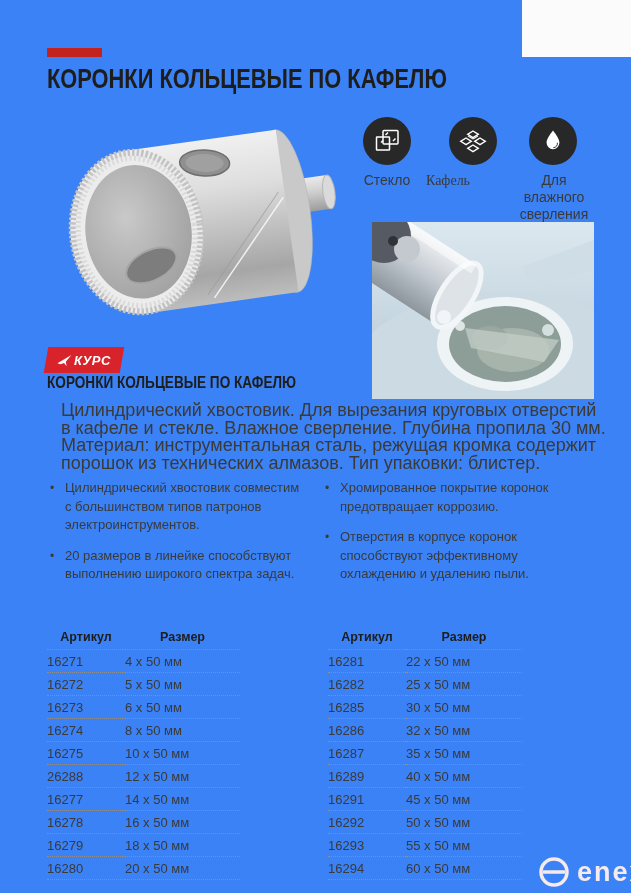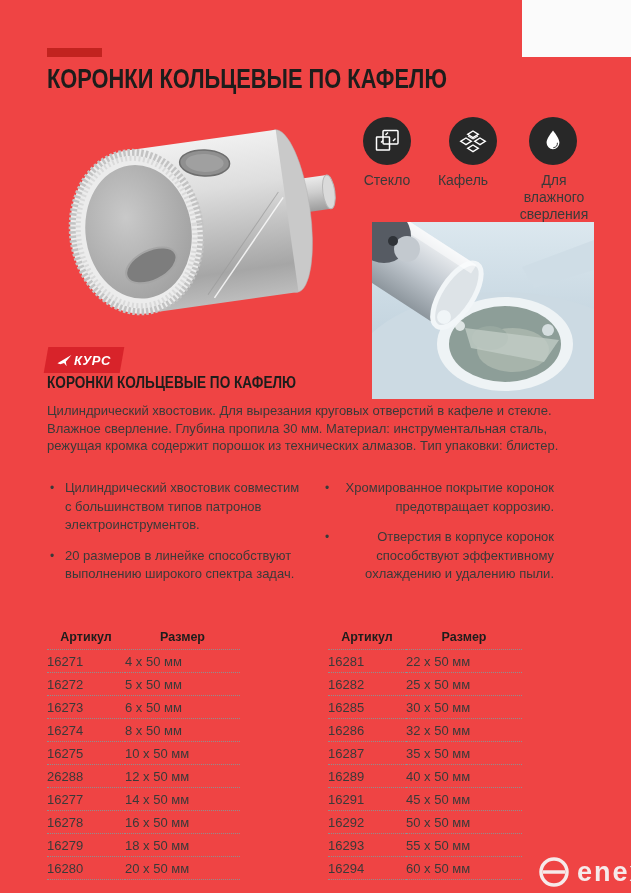--- a/index.html
+++ b/index.html
@@ -2,21 +2,21 @@
 <html><head>
 <meta charset="utf-8">
 <style>
   * { margin: 0; padding: 0; box-sizing: border-box; }
   html,body { background:#e9e9e9; }
   body { font-family: "Liberation Sans", sans-serif; }
   .page {
     position: relative;
     width: 631px; height: 893px;
     margin: 0 auto;
-    background: #ef4444;
+    background: #3b82f6;
     overflow: hidden;
     color:#3a3a39;
   }
   .topright-box {
     position:absolute; left:522px; top:0; width:109px; height:57px;
     background:#fbfbfb;
   }
   .red-bar {
     position:absolute; left:47px; top:48px; width:55px; height:9px;
     background:#c2231f;
@@ -50,27 +50,27 @@
   .brand-logo-inner { transform:skewX(10deg); display:flex; align-items:center; gap:2px; }
   .brand-logo-text {
     color:#ffffff; font-weight:bold; font-style:italic; font-size:13px; letter-spacing:0.5px;
   }
   .section-title {
     position:absolute; left:47px; top:373px;
     font-size:17px; font-weight:bold; color:#1d1d1b; white-space:nowrap;
     transform:scaleX(0.8); transform-origin:left top;
   }
   .description {
-    position:absolute; left:47px; top:402px; width:548px;
-    font-size:13px; line-height:17.5px; color:#3a3a39;
+    position:absolute; left:61px; top:402px; width:548px;
+    font-size:18px; line-height:17.5px; color:#3a3a39;
   }
   
   ul.bullets { position:absolute; top:479px; list-style:none; }
   ul.bullets.left  { left:47px;  width:262px; }
-  ul.bullets.right { left:322px; width:232px;text-align:right; }
+  ul.bullets.right { left:322px; width:232px; }
   ul.bullets li {
     position:relative; padding-left:18px; margin-bottom:12px;
     font-size:13px; line-height:18.5px; color:#3a3a39;
   }
   ul.bullets li::before {
     content:"•"; position:absolute; left:3px; top:0; font-size:12px; color:#3a3a39;
   }
   
   table.size-table {
     position:absolute; top:627px; border-collapse:collapse;
@@ -159,21 +159,21 @@
     <div class="icon-circle">
       <svg width="32" height="32" viewBox="0 0 48 48" fill="none" stroke="#ffffff" stroke-width="2">
         <path d="M24 9 L32 14 L24 19 L16 14 Z"></path>
         <path d="M16.5 16.5 L24 21 M31.5 16.5 L24 21" opacity="0.9"></path>
         <path d="M13.5 19.5 L21.5 24.5 L13.5 29.5 L5.5 24.5 Z"></path>
         <path d="M34.5 19.5 L42.5 24.5 L34.5 29.5 L26.5 24.5 Z"></path>
         <path d="M24 30 L32 35 L24 40 L16 35 Z"></path>
       </svg>
     </div>
   </div>
-  <div class="icon-label" style="left:427px;">Кафель</div>
+  <div class="icon-label" style="left:412px;font-family:Liberation Serif, serif;">Кафель</div>
 
   <div class="feature-icon-item" style="left:529px;">
     <div class="icon-circle">
       <svg width="28" height="28" viewBox="0 0 48 48">
         <path d="M24 6 C18 14 13 20.5 13 27 a11 11 0 0 0 22 0 C35 20.5 30 14 24 6 Z" fill="#ffffff"></path>
         <path d="M31.5 27 a8 8 0 0 1 -7 8.5" fill="none" stroke="#282828" stroke-width="1.6"></path>
       </svg>
     </div>
   </div>
   <div class="icon-label" style="left:518px;">Для влажного сверления</div>

